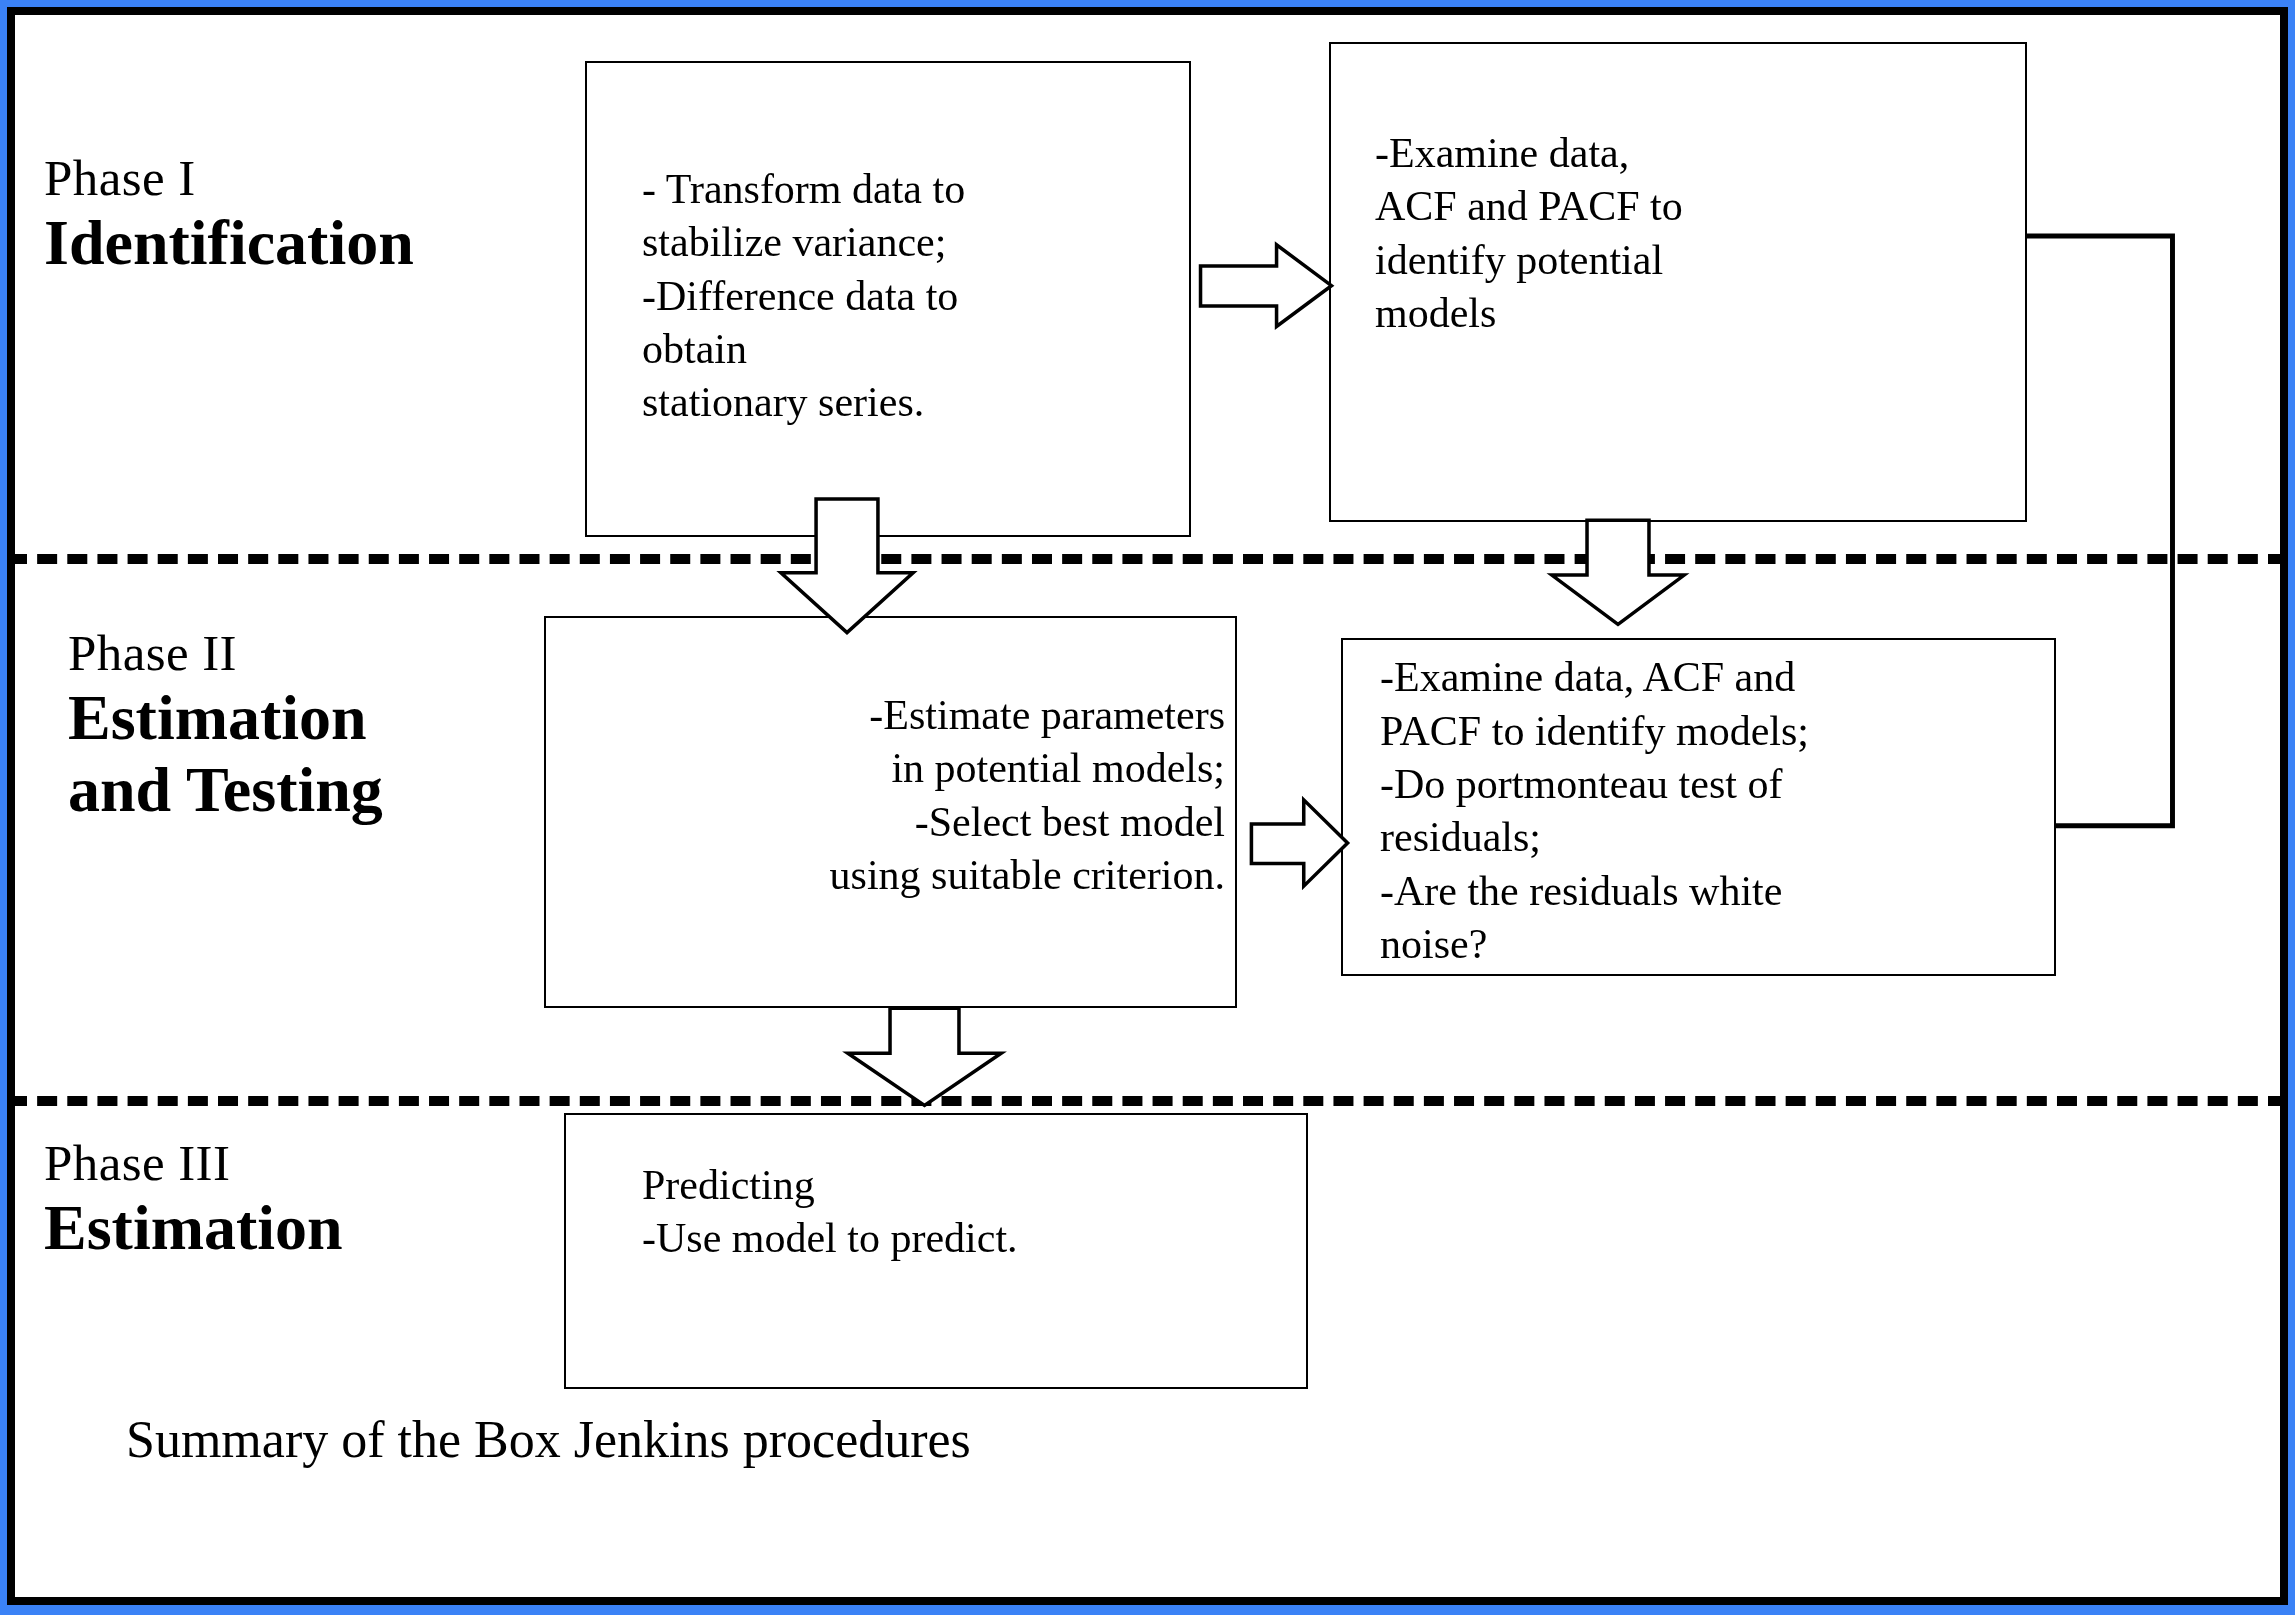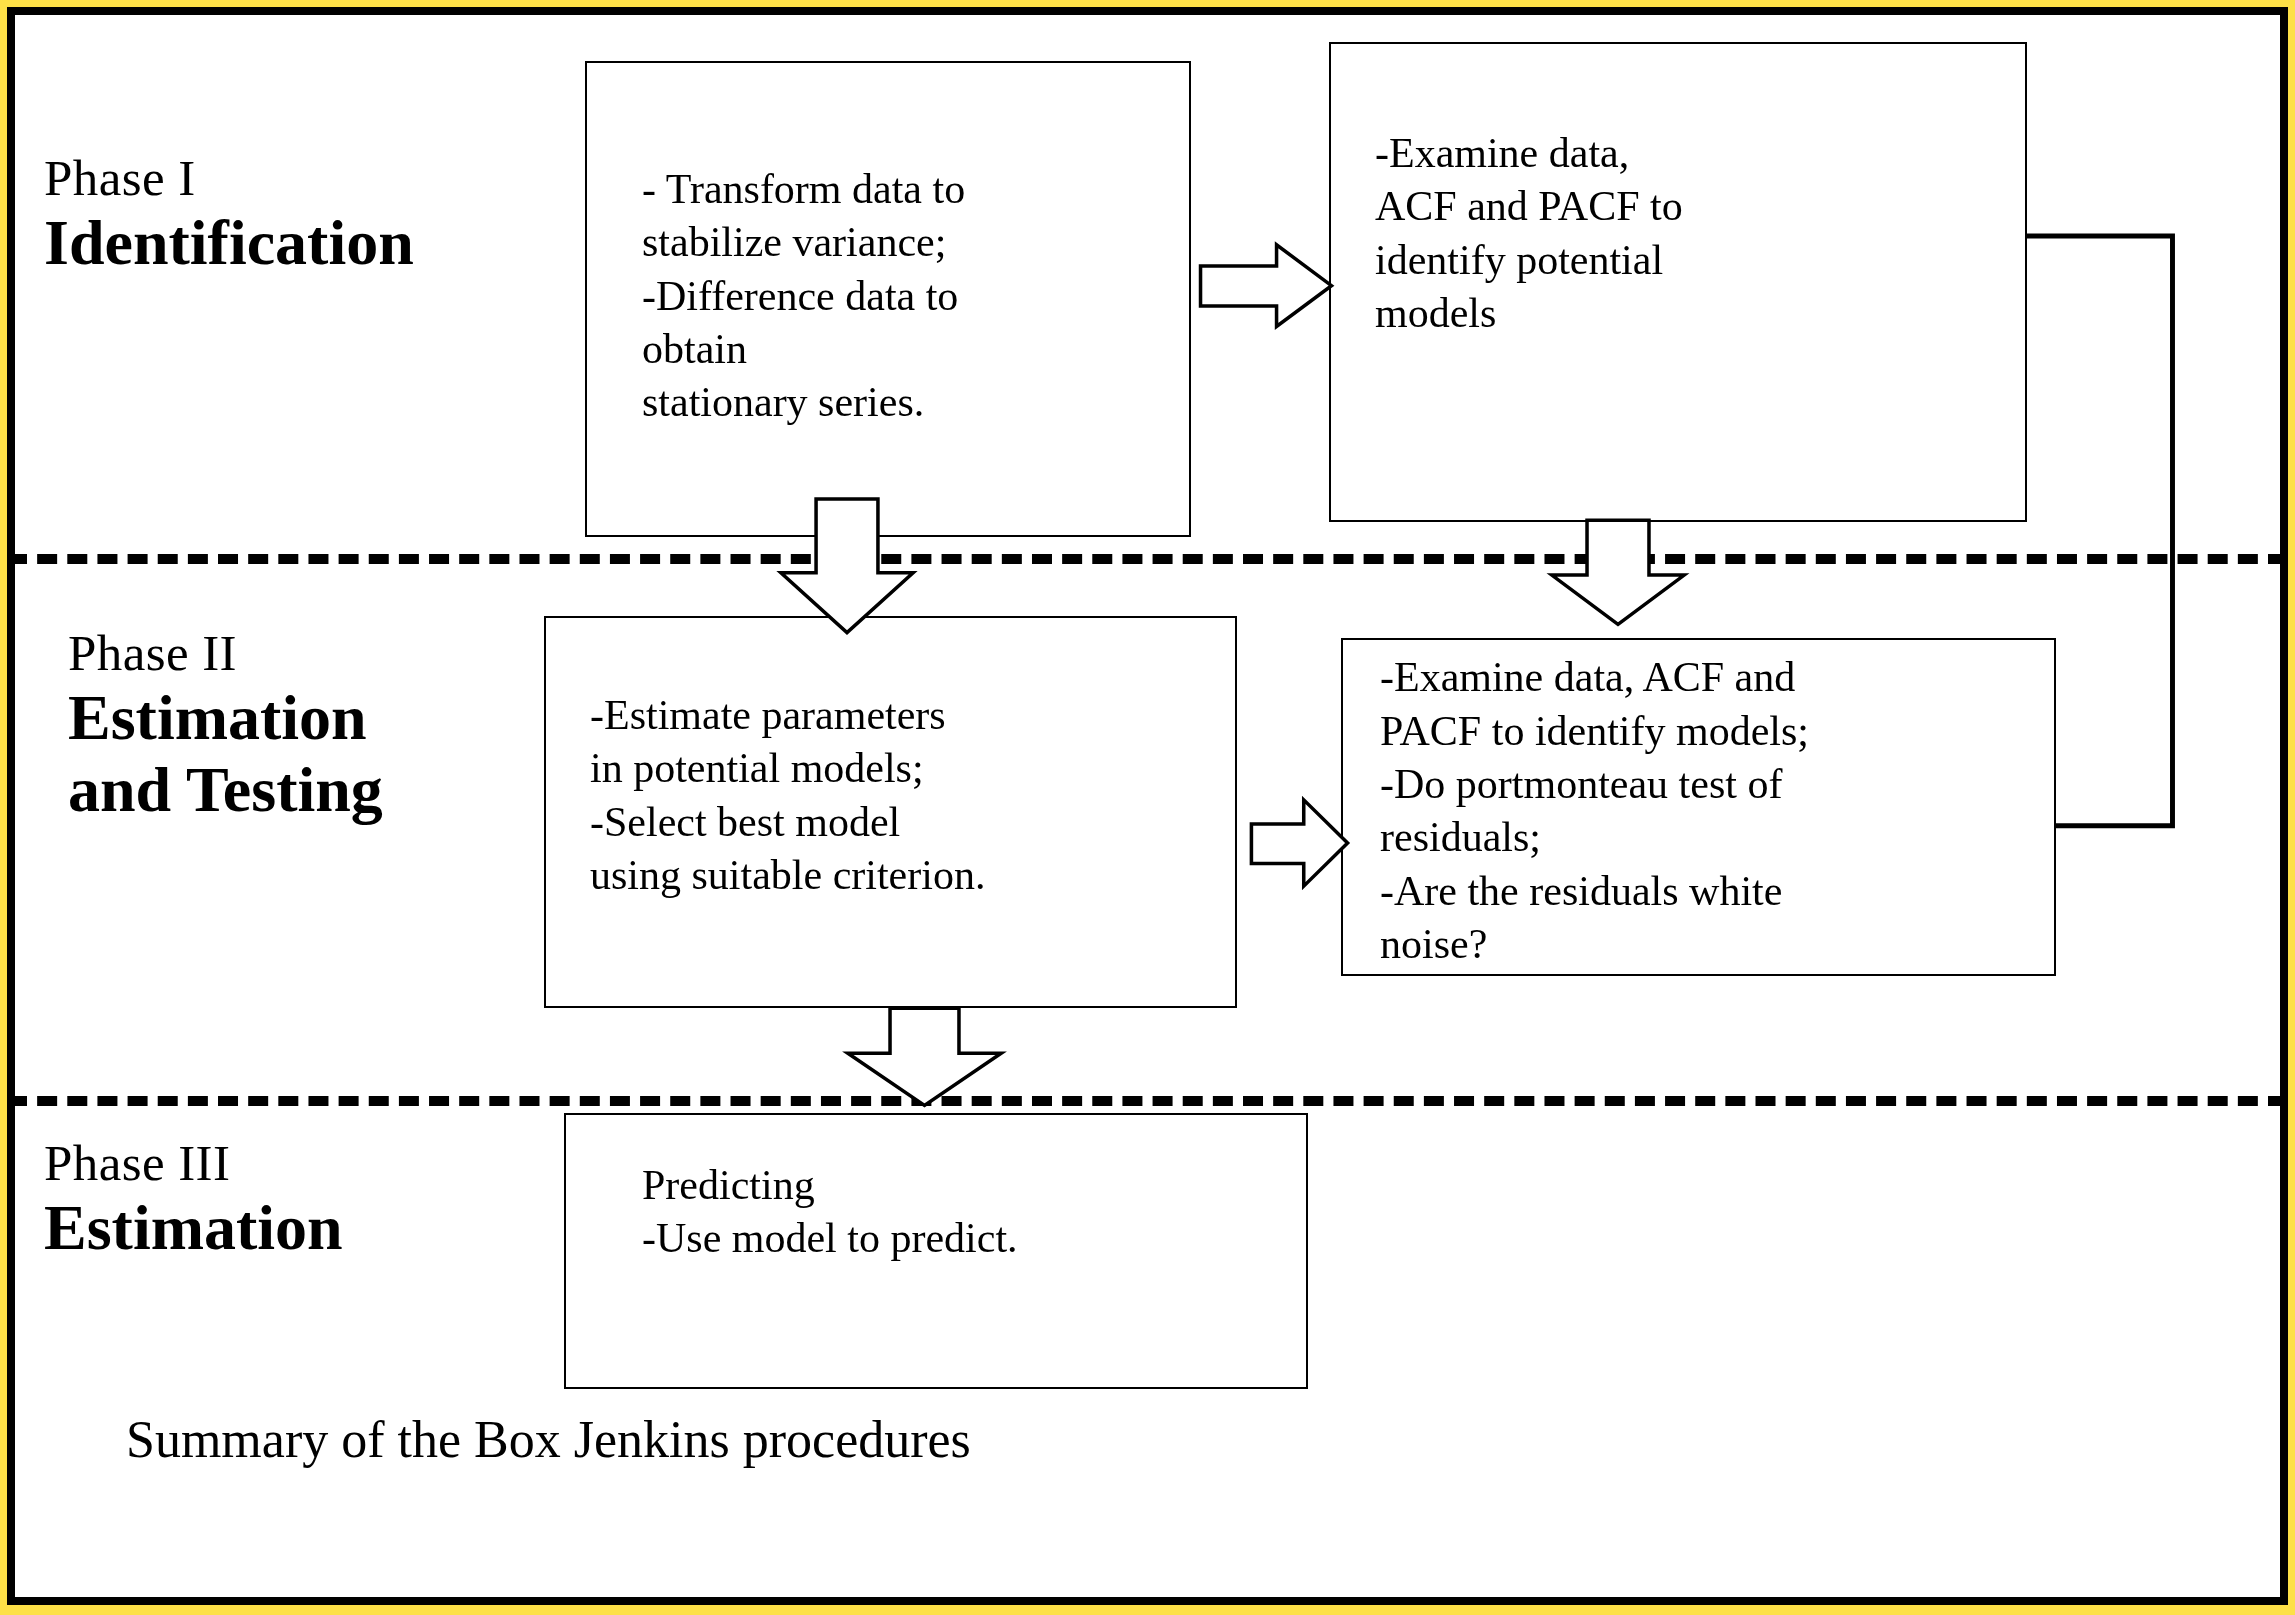--- a/index.html
+++ b/index.html
@@ -1,17 +1,17 @@
 <!DOCTYPE html>
 <html style="font-size:11.3px"><head>
 <meta charset="utf-8">
 <style>
   html,body{margin:0;padding:0;background:#ffffff;}
   body{width:2295px;height:1616px;font-family:"Liberation Serif",serif;color:#000;}
-  #stage{position:relative;width:2295px;height:1616px;overflow:hidden;background:#fde047;}
+  #stage{position:relative;width:2295px;height:1616px;overflow:hidden;background:#3b82f6;}
 
   
   #frame{position:absolute;left:7px;top:7px;width:2281px;height:1598px;
          border:8.5px solid #000;box-sizing:border-box;background:#fff;}
 
   
   .divider{position:absolute;left:7px;height:0;border-top:10px dashed #000;z-index:5;}
 
   
   .phase-label{position:absolute;z-index:6;line-height:1.12;white-space:nowrap;}
@@ -88,21 +88,21 @@
       <polygon points="54,0 142,0 142,105 192,105 98,190 4,105 54,105" fill="#fff" stroke="#000" stroke-width="5"></polygon>
     </svg>
   </div>
 
   <div class="arrow" style="left:1549px;top:520px;width:138px;height:106px;">
     <svg width="138" height="106" viewBox="0 0 196 150">
       <polygon points="54,0 142,0 142,78 192,78 98,148 4,78 54,78" fill="#fff" stroke="#000" stroke-width="5"></polygon>
     </svg>
   </div>
 
-  <div class="box" style="left:544px;top:616px;width:693px;height:392px;">
+  <div class="box" style="left:544px;top:616px;width:693px;height:392px;text-align:right;">
     <div class="txt" style="left:44px;top:71px;width:635px;">-Estimate parameters
 in potential models;
 -Select best model
 using suitable criterion.</div>
   </div>
 
   <div class="box" style="left:1341px;top:638px;width:715px;height:338px;">
     <div class="txt" style="left:37px;top:11.3px;width:691px;">-Examine data, ACF and
 PACF to identify models;
 -Do portmonteau test of

